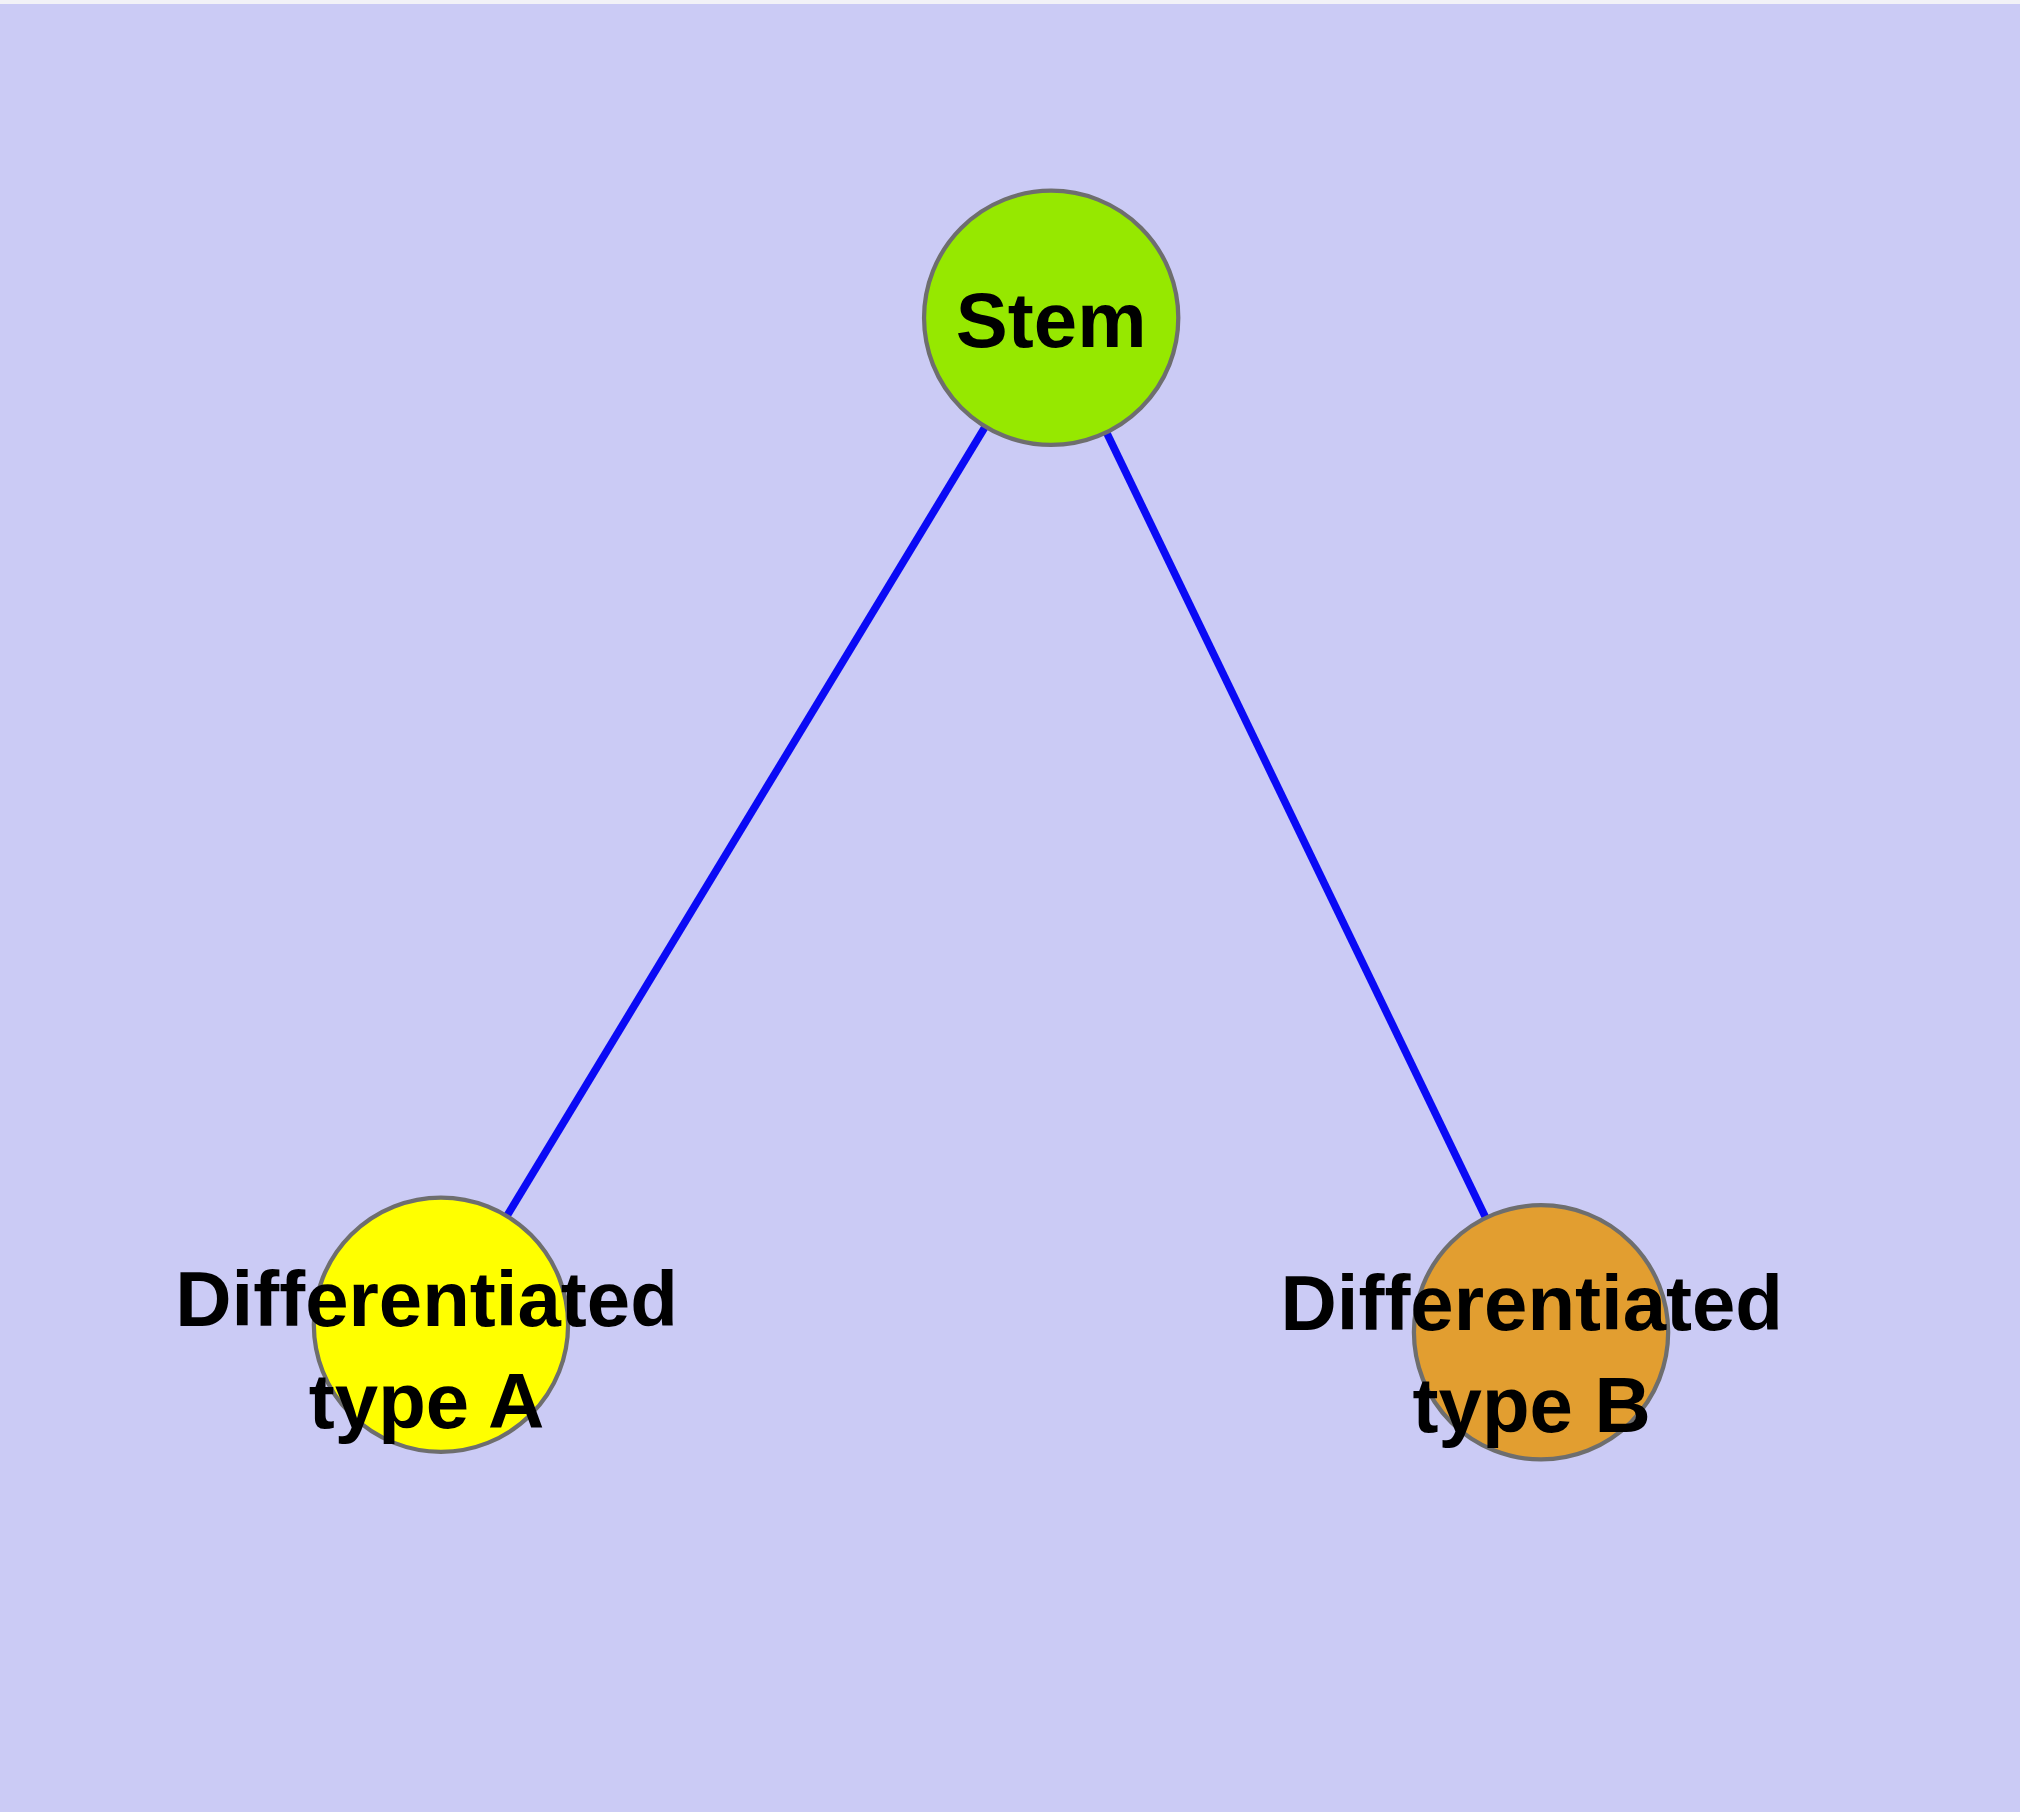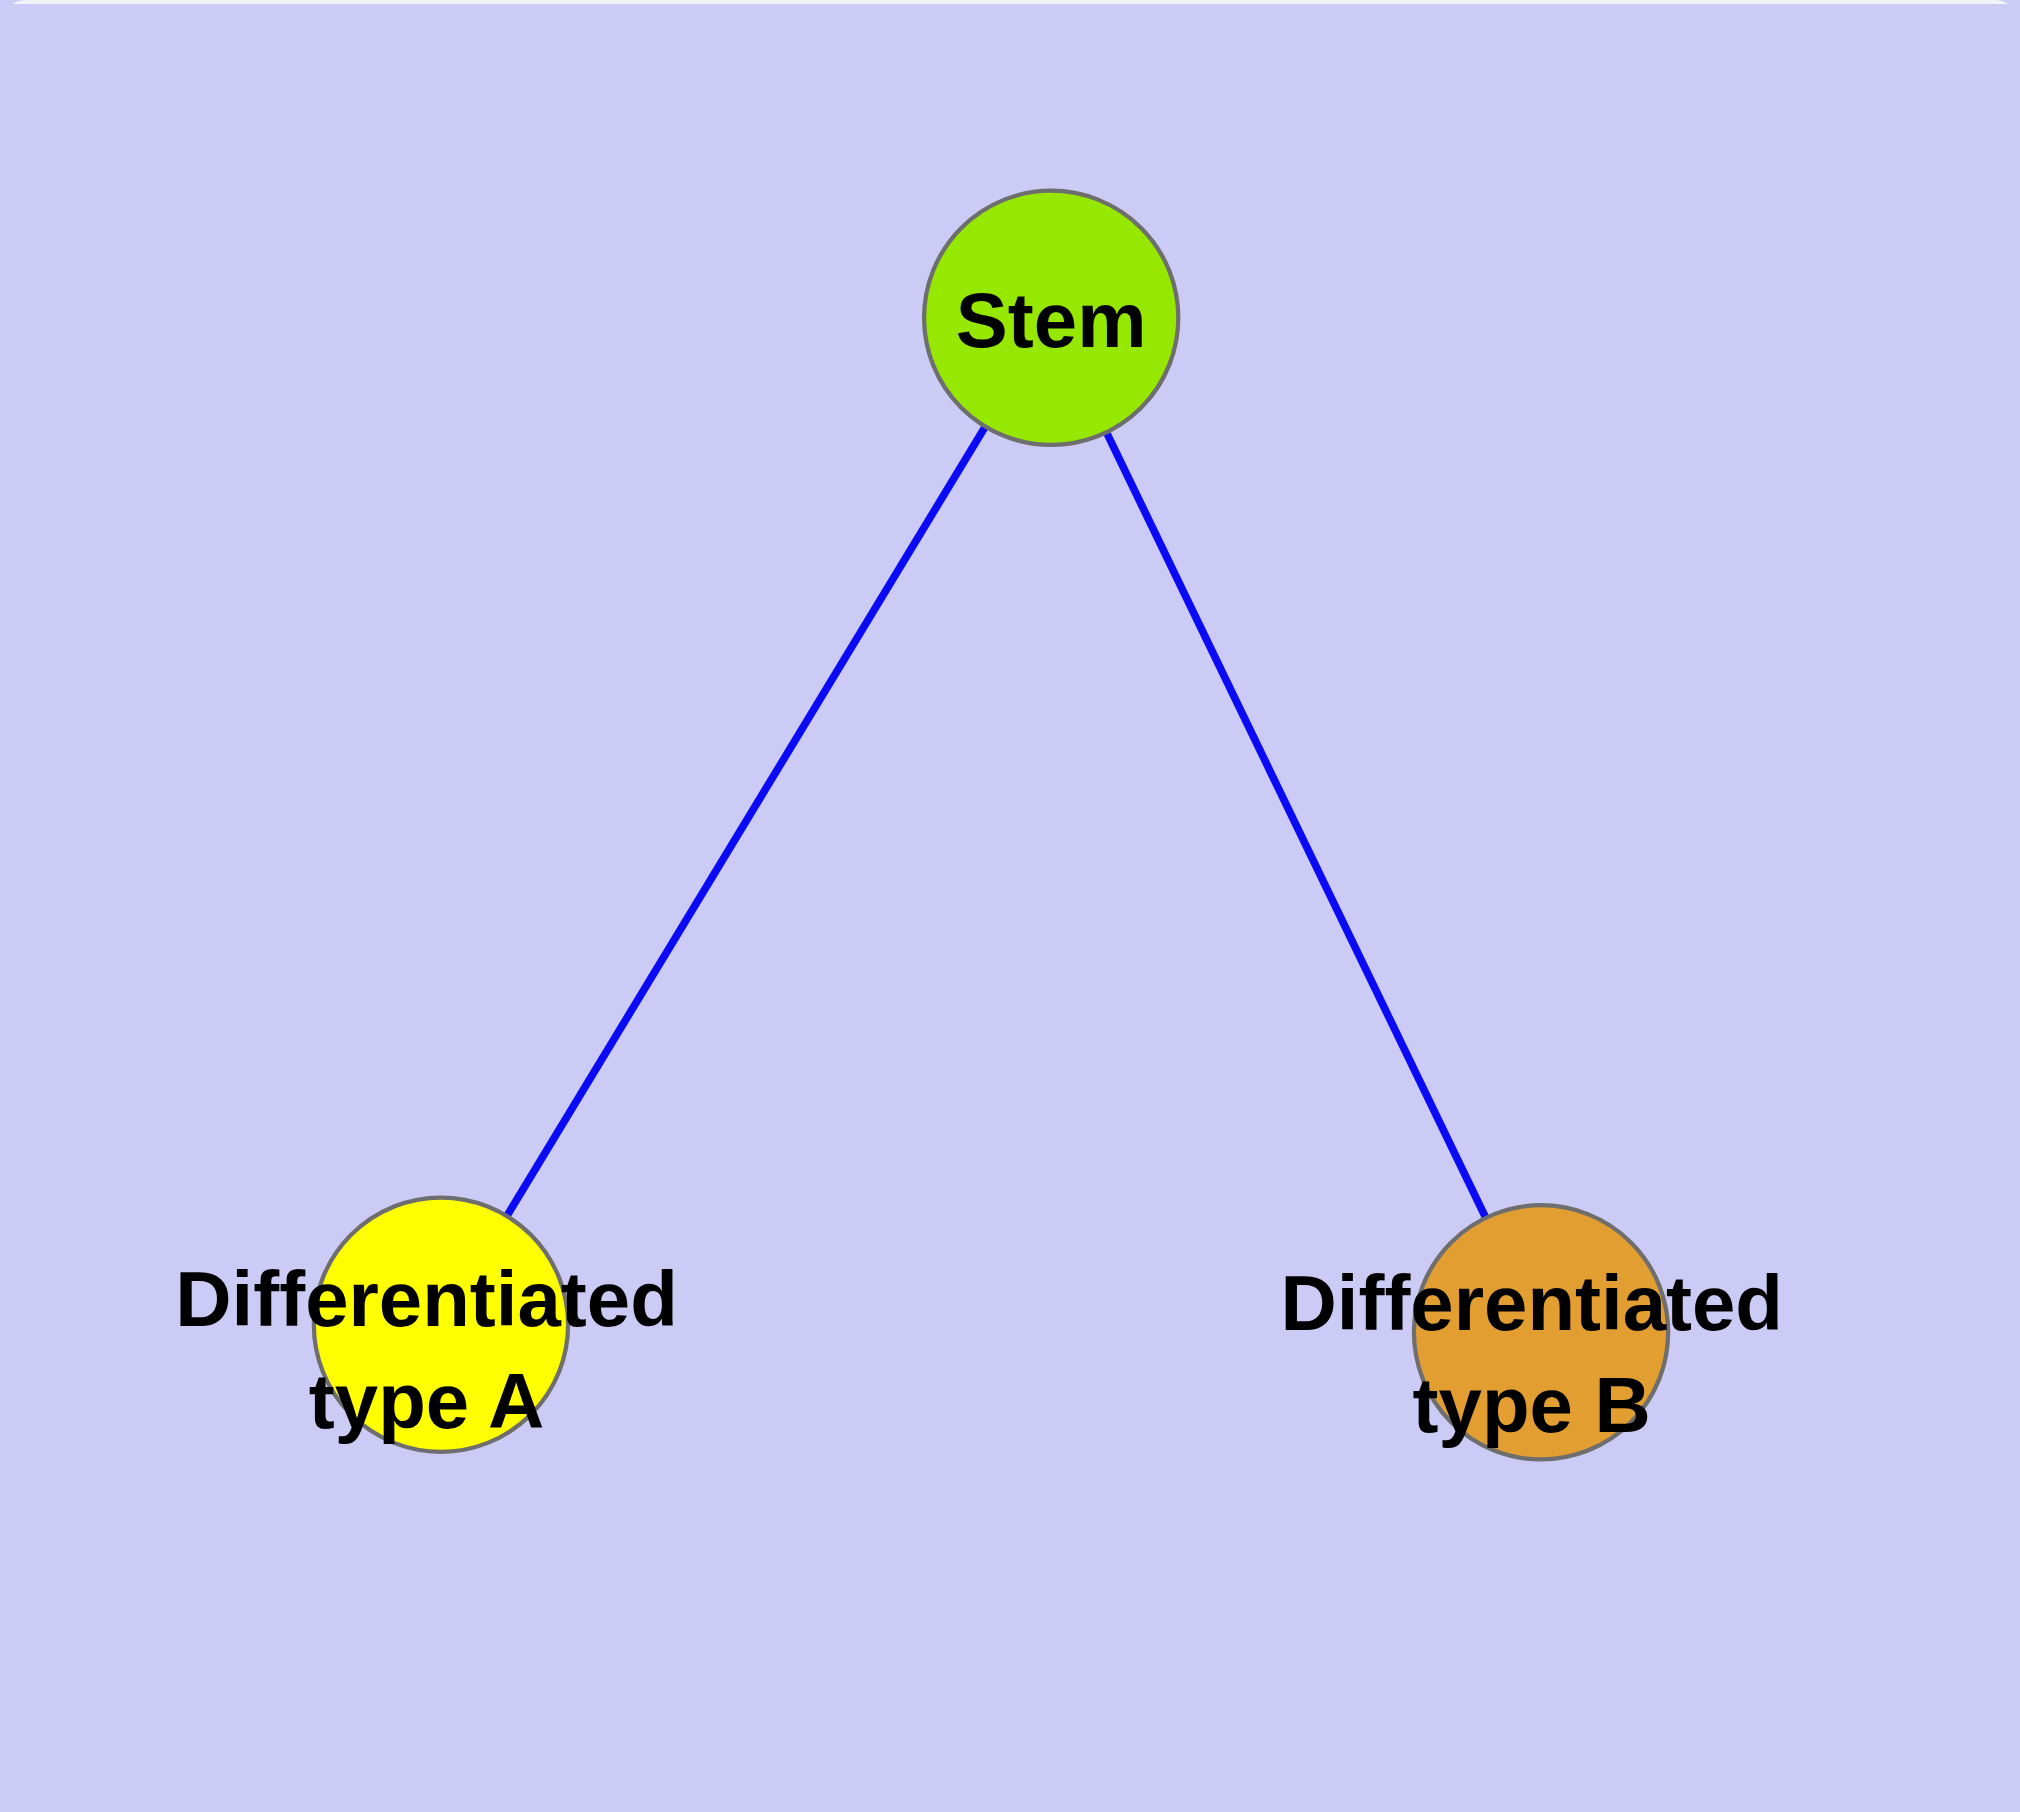--- a/index.html
+++ b/index.html
@@ -14,21 +14,20 @@
     padding: 0;
     background: var(--bg);
   }
   .canvas {
     position: relative;
     width: 2021px;
     height: 1812px;
     background: var(--bg);
     overflow: hidden;
     font-family: "Liberation Sans", sans-serif;
-    border-radius: 26px;
   }
   .top-strip {
     position: absolute;
     top: 0; left: 0;
     width: 100%;
     height: 4.2px;
     background: var(--strip);
   }
   svg.graph {
     position: absolute;

